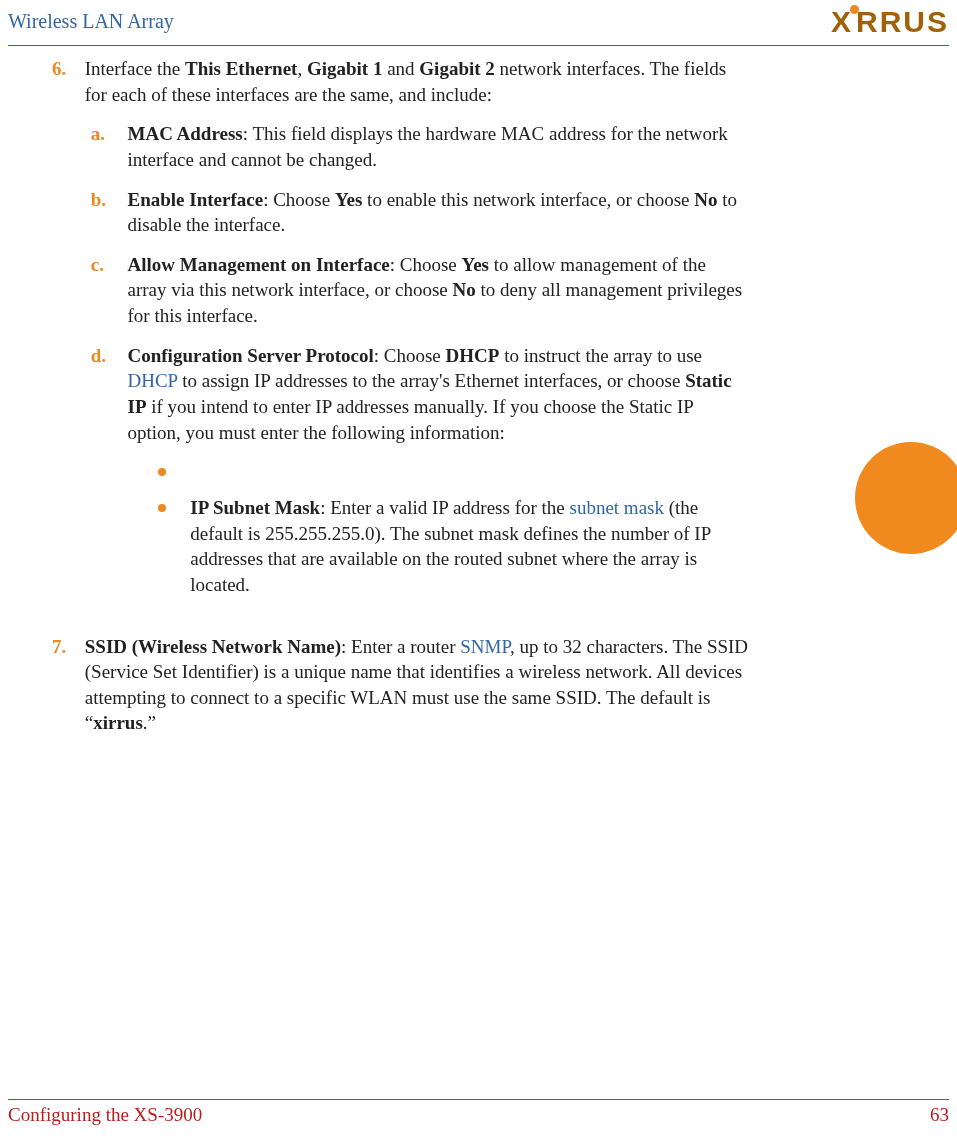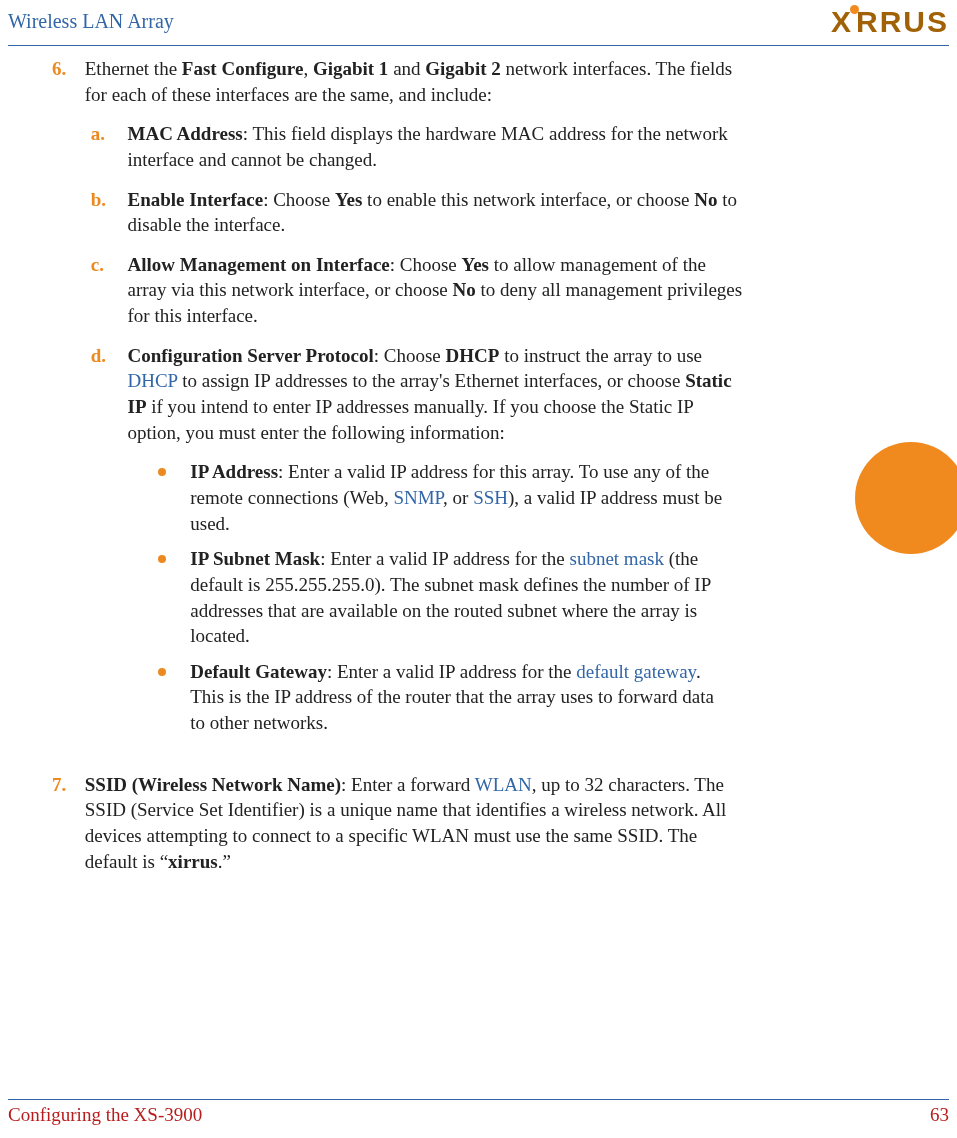--- a/index.html
+++ b/index.html
@@ -175,21 +175,21 @@
     <div class="header-rule"></div>
   </div>
 
   <div class="side-circle"></div>
 
   <div class="content">
 
     <div class="step6">
       <span class="step-marker">6.</span>
       <span class="step-body">
-        <span>Ethernet the </span><b>Fast Configure</b><span>, </span><b>Gigabit 1</b><span> and </span><b>Gigabit 2</b><span> network interfaces. The fields for each of these interfaces are the same, and include:</span>
+        <span>Interface the </span><b>This Ethernet</b><span>, </span><b>Gigabit 1</b><span> and </span><b>Gigabit 2</b><span> network interfaces. The fields for each of these interfaces are the same, and include:</span>
 
         <div class="sublist">
 
           <div class="subitem">
             <span class="sub-marker">a.</span>
             <span class="sub-body">
               <b>MAC Address</b><span>: This field displays the hardware MAC address for the network interface and cannot be changed.</span>
             </span>
           </div>
 
@@ -209,51 +209,42 @@
 
           <div class="subitem">
             <span class="sub-marker">d.</span>
             <span class="sub-body">
               <b>Configuration Server Protocol</b><span>: Choose </span><b>DHCP</b><span> to instruct the array to use </span><span class="link">DHCP</span><span> to assign IP addresses to the array's Ethernet interfaces, or choose </span><b>Static IP</b><span> if you intend to enter IP addresses manually. If you choose the Static IP option, you must enter the following information:</span>
 
               <div class="bullets">
 
                 <div class="bullitem">
                   <span class="bull-marker"><span class="bdot"></span></span>
-                  <span class="bull-body">
-                    <b>IP Address</b><span>: Enter a valid IP address for this array. To use any of the remote connections (Web, </span><span class="link">SNMP</span><span>, or </span><span class="link">SSH</span><span>), a valid IP address must be used.</span>
-                  </span>
                 </div>
 
                 <div class="bullitem">
                   <span class="bull-marker"><span class="bdot"></span></span>
                   <span class="bull-body">
                     <b>IP Subnet Mask</b><span>: Enter a valid IP address for the </span><span class="link">subnet mask</span><span> (the default is 255.255.255.0). The subnet mask defines the number of IP addresses that are available on the routed subnet where the array is located.</span>
                   </span>
                 </div>
 
-                <div class="bullitem">
-                  <span class="bull-marker"><span class="bdot"></span></span>
-                  <span class="bull-body">
-                    <b>Default Gateway</b><span>: Enter a valid IP address for the </span><span class="link">default gateway</span><span>. This is the IP address of the router that the array uses to forward data to other networks.</span>
-                  </span>
-                </div>
 
               </div>
             </span>
           </div>
 
         </div>
       </span>
     </div>
 
     <div class="step7">
       <span class="step-marker">7.</span>
       <span class="step-body">
-        <b>SSID (Wireless Network Name)</b><span>: Enter a forward </span><span class="link">WLAN</span><span>, up to 32 characters. The SSID (Service Set Identifier) is a unique name that identifies a wireless network. All devices attempting to connect to a specific WLAN must use the same SSID. The default is “</span><b>xirrus</b><span>.”</span>
+        <b>SSID (Wireless Network Name)</b><span>: Enter a router </span><span class="link">SNMP</span><span>, up to 32 characters. The SSID (Service Set Identifier) is a unique name that identifies a wireless network. All devices attempting to connect to a specific WLAN must use the same SSID. The default is “</span><b>xirrus</b><span>.”</span>
       </span>
     </div>
 
   </div>
 
   <div class="footer-rule"></div>
   <div class="footer">
     <span>Configuring the XS-3900</span>
     <span class="pg">63</span>
   </div>

